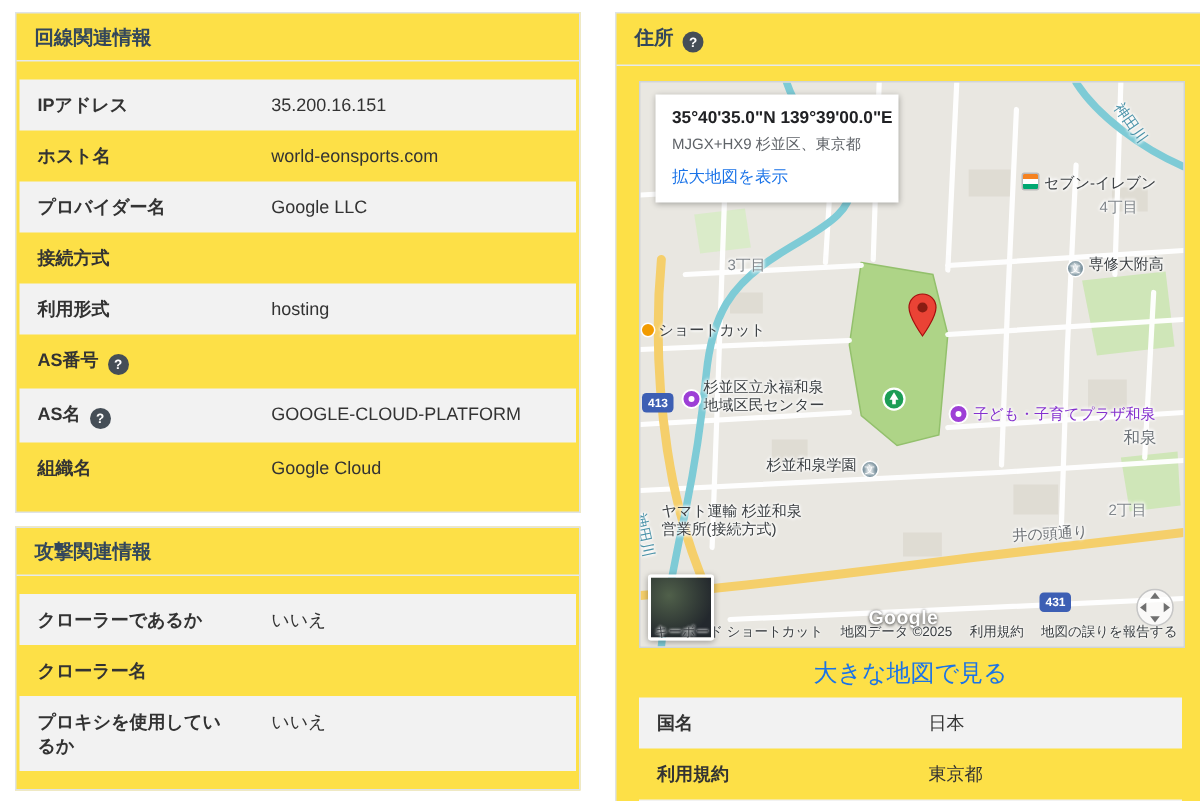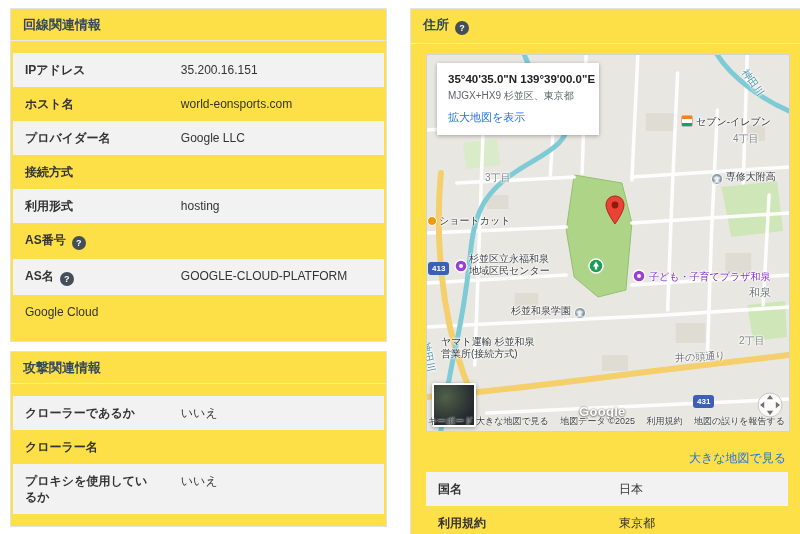--- a/index.html
+++ b/index.html
@@ -79,21 +79,21 @@
   }
   .school-icon{
     display:inline-block;width:12px;height:12px;border-radius:50%;background:#78909c;
     color:#fff;font-size:7px;line-height:12px;text-align:center;vertical-align:-2px;
     border:1.5px solid #fff;box-sizing:border-box;
   }
   .orange-dot{
     display:inline-block;width:10px;height:10px;border-radius:50%;background:#f29b00;
     border:1.5px solid #fff;box-sizing:border-box;vertical-align:-2px;margin-right:2px;
   }
-  .biglink{text-align:right;padding:18px 2px 5px;font-size:12px;color:#1a73e8}
+  .biglink{text-align:center;padding:7px 2px 5px;font-size:16px;color:#1a73e8}
   .biglink span{cursor:pointer}
 </style>
 </head>
 <body>
 
 <div class="card" id="line-card" style="left:10px;top:8px;width:377px">
   <div class="card-header">回線関連情報</div>
   <div class="card-body">
     <div class="trow">
       <div class="tlabel">IPアドレス</div>
@@ -116,20 +116,21 @@
       <div class="tval">hosting</div>
     </div>
     <div class="trow">
       <div class="tlabel"><span>AS番号</span><span class="help">?</span></div>
     </div>
     <div class="trow">
       <div class="tlabel"><span>AS名</span><span class="help">?</span></div>
       <div class="tval">GOOGLE-CLOUD-PLATFORM</div>
     </div>
     <div class="trow">
+      <div class="tlabel">組織名</div>
       <div class="tval">Google Cloud</div>
     </div>
   </div>
 </div>
 
 <div class="card" id="attack-card" style="left:10px;top:351px;width:377px">
   <div class="card-header">攻撃関連情報</div>
   <div class="card-body">
     <div class="trow">
       <div class="tlabel">クローラーであるか</div>
@@ -263,21 +264,21 @@
         <svg width="28" height="28" viewBox="0 0 28 28">
           <circle cx="14" cy="14" r="12" fill="rgba(255,255,255,0.75)" stroke="#c6c6c6"></circle>
           <path d="M14 4 l3.2 4.2 h-6.4 Z" fill="#6f6f6f"></path>
           <path d="M14 24 l3.2 -4.2 h-6.4 Z" fill="#6f6f6f"></path>
           <path d="M4 14 l4.2 -3.2 v6.4 Z" fill="#6f6f6f"></path>
           <path d="M24 14 l-4.2 -3.2 v6.4 Z" fill="#6f6f6f"></path>
         </svg>
       </div>
       <div class="glogo">Google</div>
       <div class="attrib">
-        <span class="lnk">キーボード 大きな地図で見る</span>
+        <span class="lnk">キーボード ショートカット</span>
         <span>地図データ ©2025</span>
         <span class="lnk">利用規約</span>
         <span class="lnk">地図の誤りを報告する</span>
       </div>
     </div>
 
     <div class="biglink">
       <span>大きな地図で見る</span>
     </div>
 

